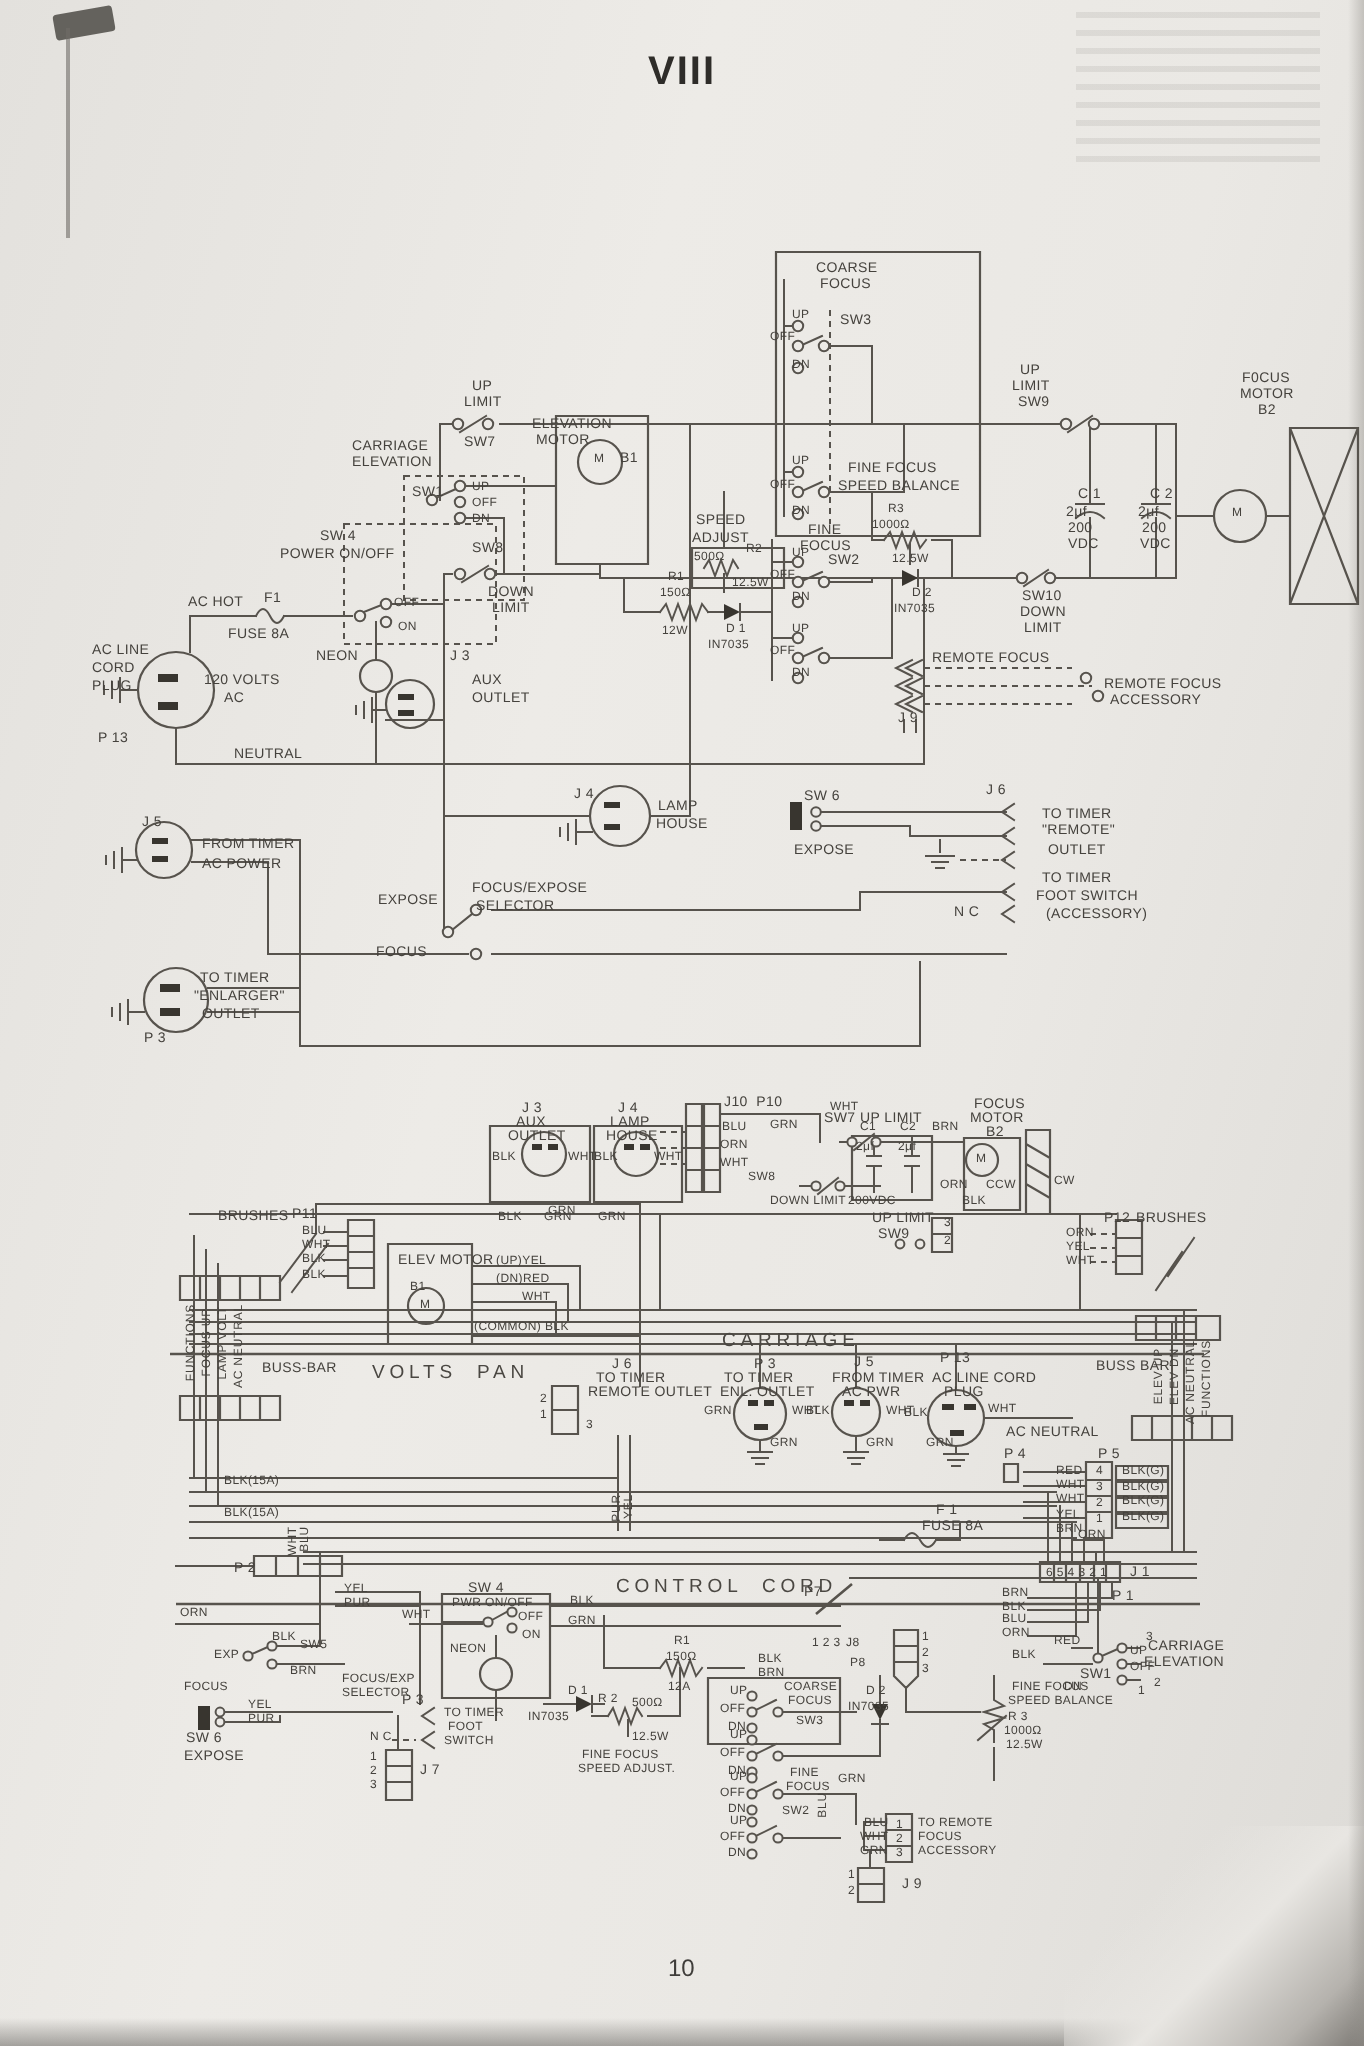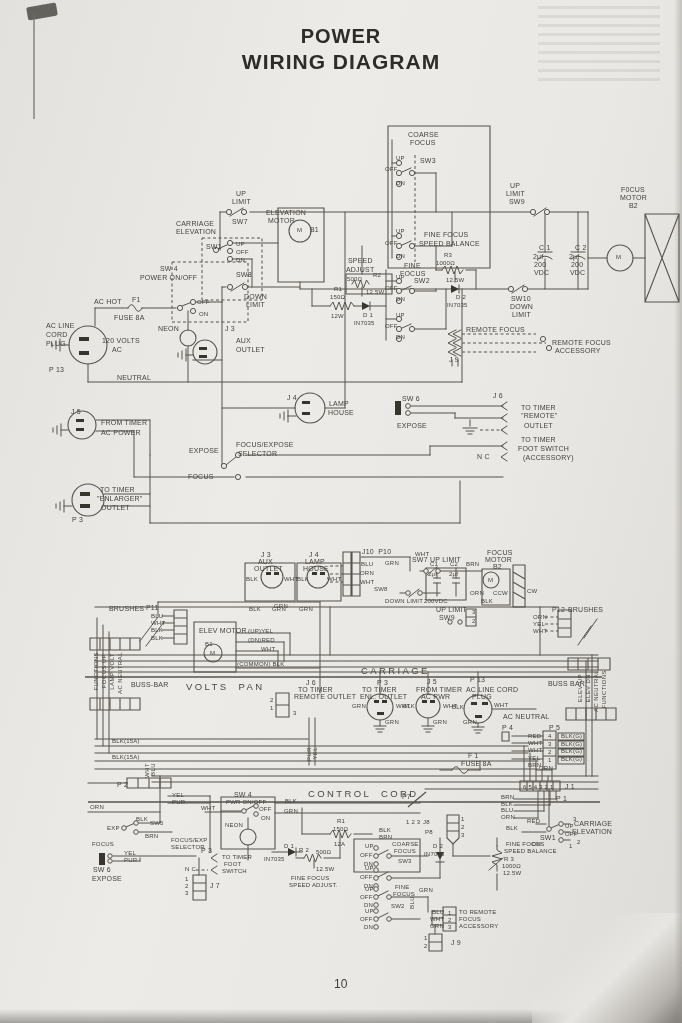--- a/index.html
+++ b/index.html
@@ -40,22 +40,21 @@
 <body>
 
 <div class="mark-tl"></div>
 <div class="line-left"></div>
 <div class="ghost"></div>
 <div class="shadow-bottom"></div>
 <div class="curl-br"></div>
 <div class="edge-right"></div>
 
 <div class="title-block">
-  <span class="title-roman">POWER</span>
-  <span class="title-line">WIRING DIAGRAM</span>
+  <span class="title-roman">VIII</span>
 </div>
 
 <svg width="682" height="1023" viewBox="0 0 682 1023">
  <g>
   <path class="w" d="M250 212 H530 M550 212 H588 M588 212 V289 M300 289 H508 M528 289 H588
     M345 212 V408 M222 302 V466 M222 466 H224
     M95 308 H128 M142 308 H176 M95 308 V326 M88 364 V382 M88 382 H462 M462 382 V289
     M196 302 H222 M188 330 V311 M188 346 V382
     M222 360 H193 M222 408 H295 M325 408 H345
     M96 420 H150 M150 420 V455 M96 431 H134 M134 431 V477 M134 477 H234

